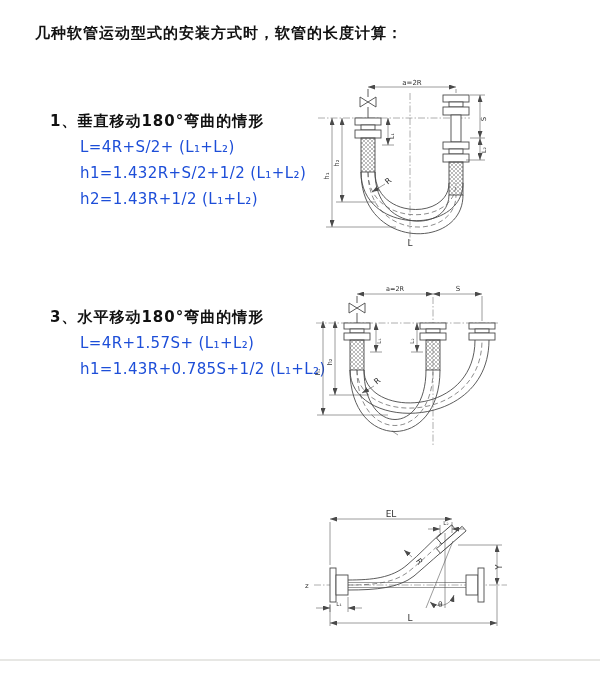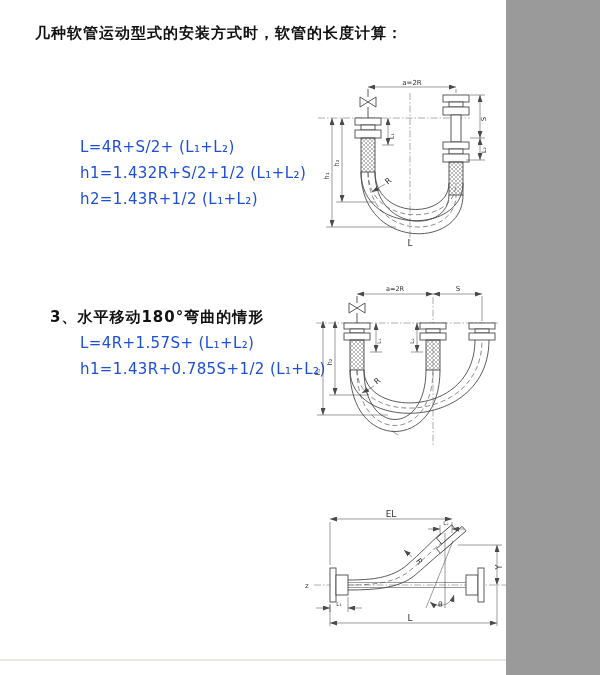--- a/index.html
+++ b/index.html
@@ -1,17 +1,17 @@
 <!DOCTYPE html>
 <html><head>
 <meta charset="utf-8">
 <style>
   html,body{margin:0;padding:0;background:#9a9a9a;}
   .page{
-    position:relative;width:506px;height:675px;background:#ffffff;
+    position:relative;width:600px;height:675px;background:#ffffff;
     font-family:"DejaVu Sans","Liberation Sans",sans-serif;color:#1c1c1c;overflow:hidden;
   }
   .title{
     position:absolute;left:35px;top:24px;font-size:15px;font-weight:700;letter-spacing:1px;color:#111;
   }
   .sec-heading{
     position:absolute;left:50px;font-size:15px;font-weight:700;letter-spacing:1px;color:#111;white-space:nowrap;
   }
   .formula{
     position:absolute;left:80px;font-size:15px;font-weight:400;letter-spacing:.4px;color:#1d4ed8;white-space:nowrap;
@@ -25,20 +25,21 @@
   .dash{stroke:#5a5a5a;stroke-width:.7;fill:none;stroke-dasharray:5 3;}
   .edge-line{position:absolute;left:0;top:659px;width:600px;height:2px;background:#e7e7e4;}
 </style>
 </head>
 <body>
 
 <div class="page">
 
   <div class="title">几种软管运动型式的安装方式时，软管的长度计算：</div>
 
+  <div class="sec-heading" style="top:112px">1、垂直移动180°弯曲的情形</div>
   <div class="formula" style="top:138px">L=4R+S/2+ (L₁+L₂)</div>
   <div class="formula" style="top:164px">h1=1.432R+S/2+1/2 (L₁+L₂)</div>
   <div class="formula" style="top:190px">h2=1.43R+1/2 (L₁+L₂)</div>
 
   <div class="sec-heading" style="top:308px">3、水平移动180°弯曲的情形</div>
   <div class="formula" style="top:334px">L=4R+1.57S+ (L₁+L₂)</div>
   <div class="formula" style="top:360px">h1=1.43R+0.785S+1/2 (L₁+L₂)</div>
 
 
   <svg style="left:310px;top:75px" width="280" height="175" viewBox="0 0 280 175">

